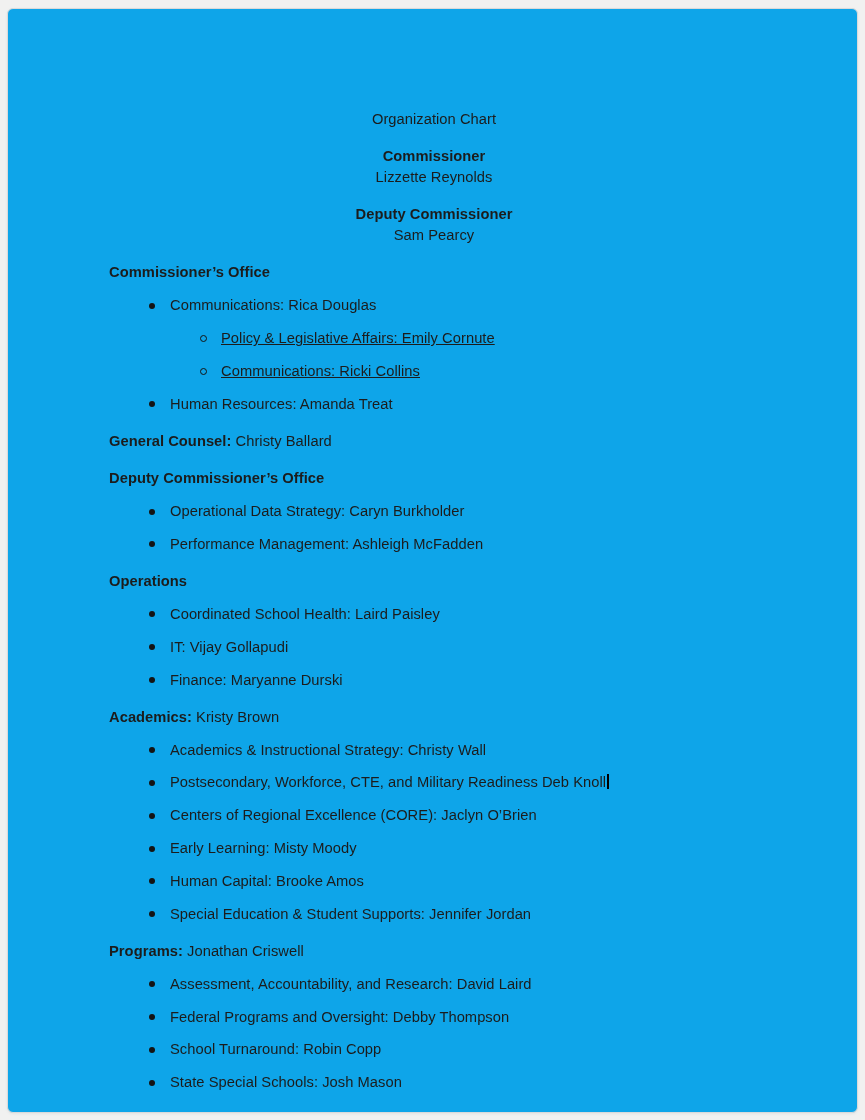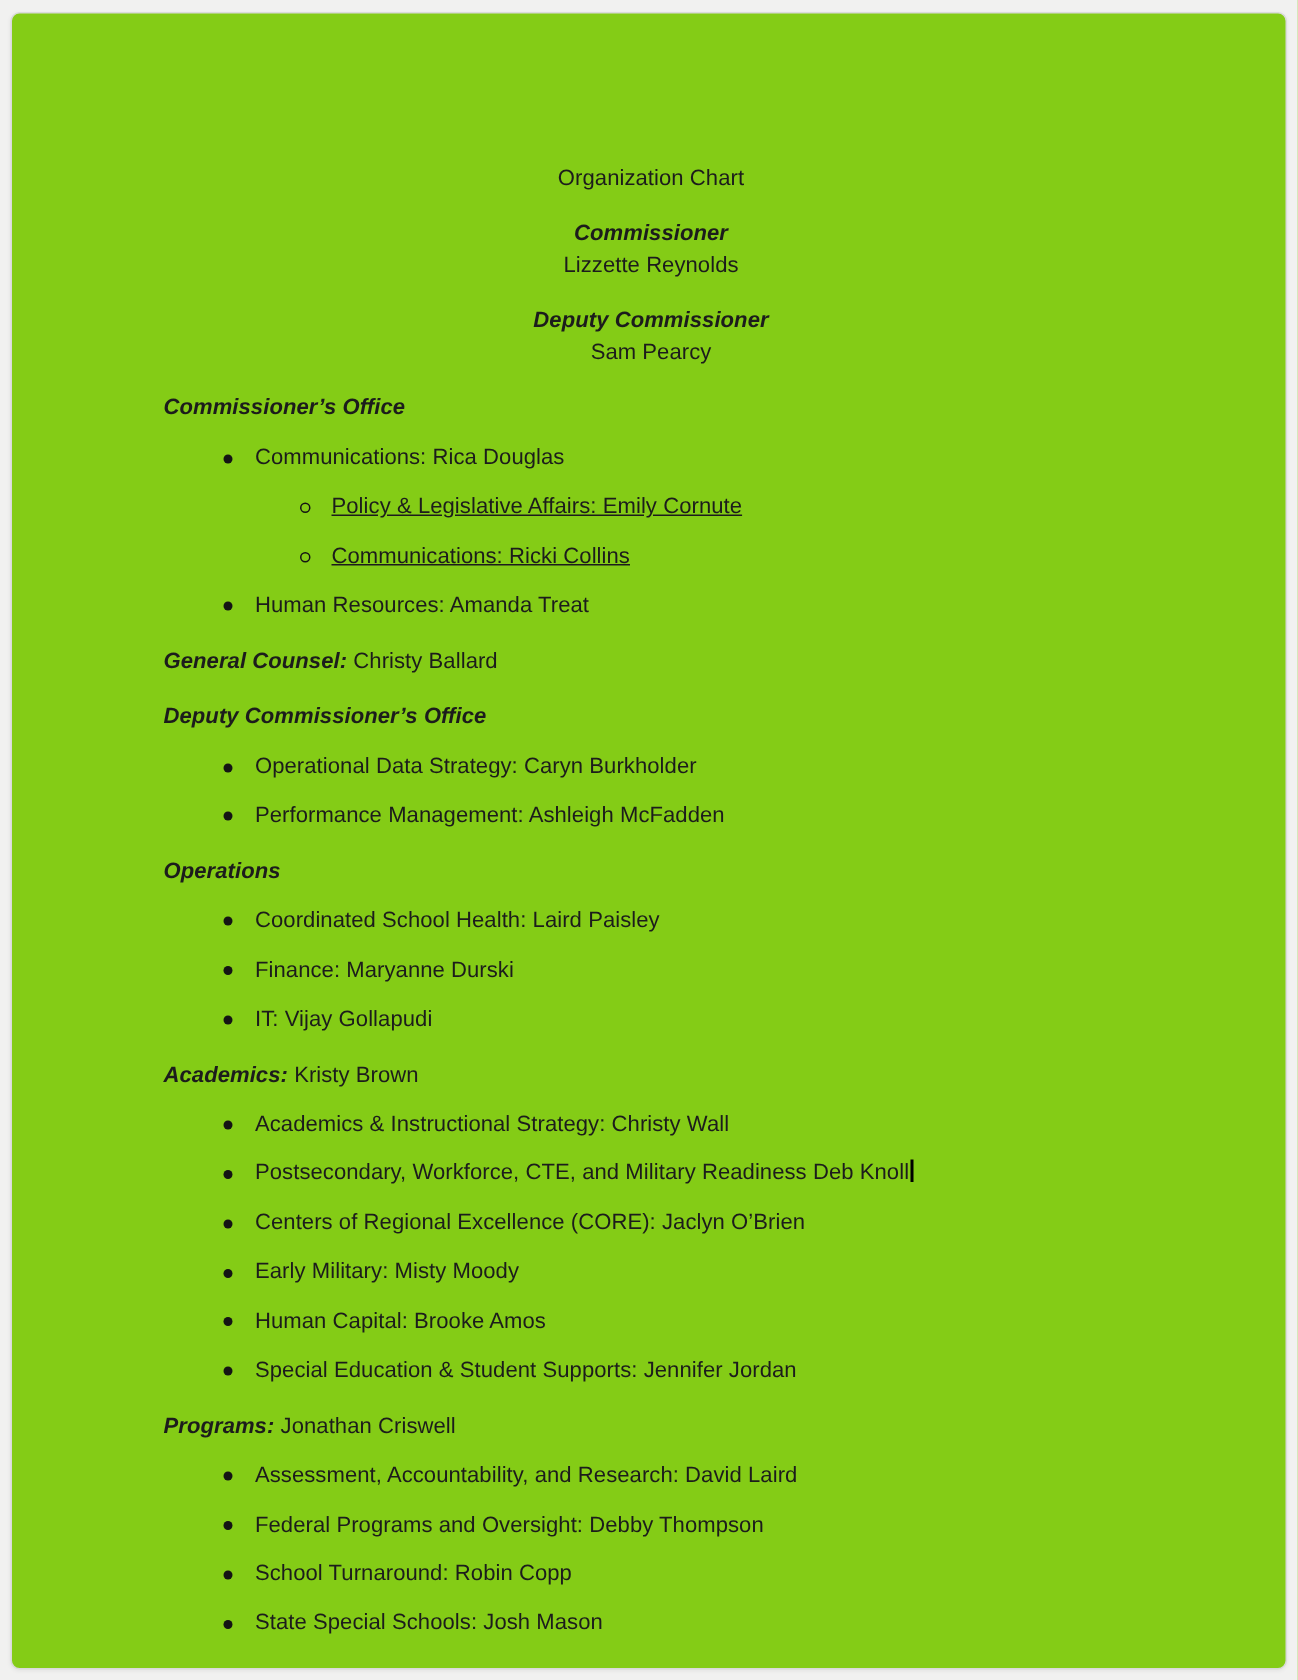--- a/index.html
+++ b/index.html
@@ -11,39 +11,39 @@
     font-family: "Liberation Sans", sans-serif;
     overflow: hidden;
   }
   .page {
     position: absolute;
     left: 7px;
     top: 8px;
     width: 851px;
     height: 1105px;
     box-sizing: border-box;
-    background: #84cc16;
+    background: #0ea5e9;
     border: 1px solid #dadada;
     border-radius: 6px;
     box-shadow: 0 1px 3px rgba(0,0,0,0.06);
   }
   .doc {
     position: absolute;
     top: 100px;
     left: 101px;
     right: 98px;
     color: #1c1c1c;
     font-size: 14.7px;
     line-height: 20.8px;
     letter-spacing: 0.05px;
   }
   .block { margin: 0 0 16.5px 0; }
   .center { text-align: center; }
   p.line { margin: 0; }
-  .bold { font-weight: 700; font-style: italic; }
+  .bold { font-weight: 700; }
   .section { margin: 0 0 16.5px 0; }
   .item { position: relative; margin: 12px; }
   .item.level1 { padding-left: 49px; }
   .item.level2 { padding-left: 100px; text-decoration: underline; }
   .marker { position: absolute; box-sizing: border-box; }
   .marker.disc {
     left: 28px; top: 7.5px;
     width: 6px; height: 6px;
     background: #141414;
     border-radius: 50%;
@@ -96,29 +96,29 @@
           <p class="line"><span class="bold">General Counsel:</span><span> Christy Ballard</span></p>
         </div>
         <div class="section">
           <p class="line"><span class="bold">Deputy Commissioner’s Office</span></p>
           <div class="line item level1"><span class="marker disc"></span><span>Operational Data Strategy: Caryn Burkholder</span></div>
           <div class="line item level1"><span class="marker disc"></span><span>Performance Management: Ashleigh McFadden</span></div>
         </div>
         <div class="section">
           <p class="line"><span class="bold">Operations</span></p>
           <div class="line item level1"><span class="marker disc"></span><span>Coordinated School Health: Laird Paisley</span></div>
+          <div class="line item level1"><span class="marker disc"></span><span>IT: Vijay Gollapudi</span></div>
           <div class="line item level1"><span class="marker disc"></span><span>Finance: Maryanne Durski</span></div>
-          <div class="line item level1"><span class="marker disc"></span><span>IT: Vijay Gollapudi</span></div>
         </div>
         <div class="section">
           <p class="line"><span class="bold">Academics:</span><span> Kristy Brown</span></p>
           <div class="line item level1"><span class="marker disc"></span><span>Academics &amp; Instructional Strategy: Christy Wall</span></div>
           <div class="line item level1"><span class="marker disc"></span><span>Postsecondary, Workforce, CTE, and Military Readiness Deb Knoll</span><span class="caret"></span></div>
           <div class="line item level1"><span class="marker disc"></span><span>Centers of Regional Excellence (CORE): Jaclyn O’Brien</span></div>
-          <div class="line item level1"><span class="marker disc"></span><span>Early Military: Misty Moody</span></div>
+          <div class="line item level1"><span class="marker disc"></span><span>Early Learning: Misty Moody</span></div>
           <div class="line item level1"><span class="marker disc"></span><span>Human Capital: Brooke Amos</span></div>
           <div class="line item level1"><span class="marker disc"></span><span>Special Education &amp; Student Supports: Jennifer Jordan</span></div>
         </div>
         <div class="section">
           <p class="line"><span class="bold">Programs:</span><span> Jonathan Criswell</span></p>
           <div class="line item level1"><span class="marker disc"></span><span>Assessment, Accountability, and Research: David Laird</span></div>
           <div class="line item level1"><span class="marker disc"></span><span>Federal Programs and Oversight: Debby Thompson</span></div>
           <div class="line item level1"><span class="marker disc"></span><span>School Turnaround: Robin Copp</span></div>
           <div class="line item level1"><span class="marker disc"></span><span>State Special Schools: Josh Mason</span></div>
         </div>

